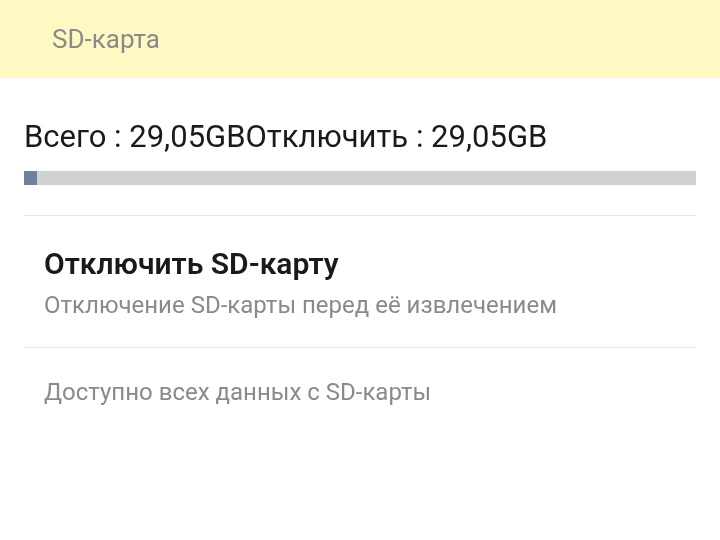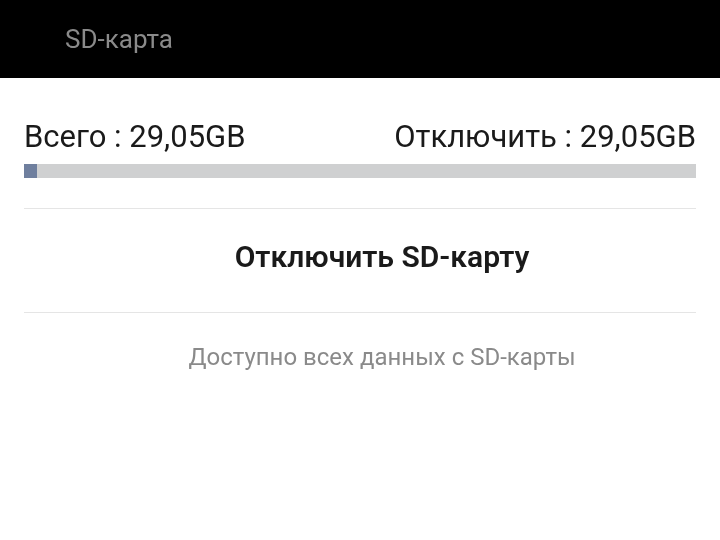--- a/index.html
+++ b/index.html
@@ -8,36 +8,36 @@
       box-sizing: border-box;
     }
     body {
       font-family: -apple-system, BlinkMacSystemFont, "Segoe UI", Roboto, Arial, sans-serif;
       background: #ffffff;
       width: 720px;
       height: 540px;
       overflow: hidden;
     }
     .header {
-      background: #000000;
-      padding: 24px 0 24px 65px;
+      background: #fef9c3;
+      padding: 24px 0 24px 52px;
     }
     .header-title {
       color: #8a8a8a;
       font-size: 26px;
       font-weight: 400;
     }
     .storage-info {
       padding: 40px 24px 0 24px;
     }
     .storage-row {
       display: flex;
-      justify-content: space-between;
+      justify-content: flex-start;
       align-items: baseline;
-      margin-bottom: 9px;
+      margin-bottom: 16px;
     }
     .storage-text {
       color: #1a1a1a;
       font-size: 31px;
       font-weight: 400;
     }
     .progress-bar {
       height: 14px;
       background: #cfd0d1;
       position: relative;
@@ -50,21 +50,20 @@
       height: 100%;
       background: #6f7f9e;
     }
     .divider {
       height: 1px;
       background: #e5e5e5;
       margin: 0 24px;
     }
     .list-item {
       padding: 30px 0 28px 44px;
-      text-align: center;
     }
     .list-item-title {
       color: #1a1a1a;
       font-size: 30px;
       font-weight: 600;
       margin-bottom: 10px;
     }
     .list-item-subtitle {
       color: #8a8a8a;
       font-size: 24px;
@@ -85,19 +84,20 @@
   </div>
   <div class="progress-bar">
     <div class="progress-fill" style="width:2%"></div>
   </div>
 </div>
 
 <div class="divider"></div>
 
 <div class="list-item">
   <div class="list-item-title">Отключить SD-карту</div>
+  <div class="list-item-subtitle">Отключение SD-карты перед её извлечением</div>
 </div>
 
 <div class="divider"></div>
 
 <div class="list-item">
   <div class="list-item-subtitle">Доступно всех данных с SD-карты</div>
 </div>
 
 </body></html>

